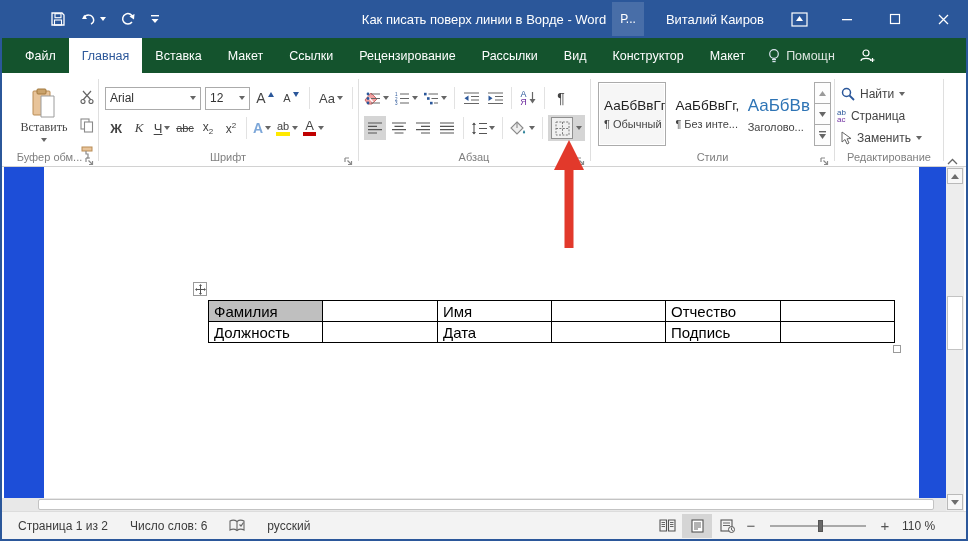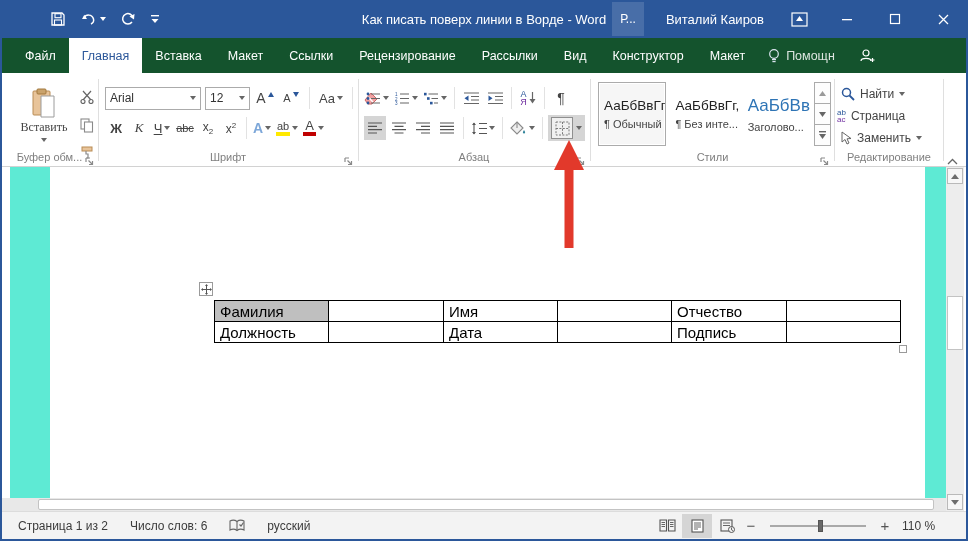--- a/index.html
+++ b/index.html
@@ -77,21 +77,21 @@
   .gal-scroll { position:absolute; left:221px; top:9px; width:17px; height:64px; display:flex; flex-direction:column; }
   .gal-btn { flex:1; border:1px solid #ababab; background:#fdfdfd; display:flex; align-items:center; justify-content:center; margin-top:-1px; }
   .gal-btn:first-child { margin-top:0; }
 
   
   .ed-row { display:flex; align-items:center; gap:5px; height:20px; font-size:12px; color:#444; white-space:nowrap; }
   .repl-ic { font-size:8px; line-height:7px; }
   .repl-ic .t { color:#2b579a; } .repl-ic .b { color:#7030a0; }
 
   
-  .docarea { left:10px; top:167px; width:944px; height:331px; background:#5eead4; overflow:hidden; }
+  .docarea { left:4px; top:167px; width:944px; height:331px; background:#1d4ed8; overflow:hidden; }
   .page { position:absolute; left:40px; top:0; width:875px; height:331px; background:#fff; }
   .doctable { position:absolute; left:164px; top:133px; border-collapse:collapse; table-layout:fixed; }
   .doctable td { border:1px solid #000; height:21px; font-size:15px; color:#000; padding:0 0 0 5px; vertical-align:middle; white-space:nowrap; overflow:hidden; }
   .doctable td.sel { background:#bfbfbf; }
   .move-handle { position:absolute; left:149px; top:115px; width:14px; height:14px; background:#fff; border:1px solid #9a9a9a; display:flex; align-items:center; justify-content:center; }
   .resize-handle { position:absolute; left:849px; top:178px; width:8px; height:8px; background:#fff; border:1px solid #9a9a9a; }
 
   
   .vscroll { left:946px; top:167px; width:18px; height:344px; background:#ededed; z-index:20; }
   .vs-btn { position:absolute; left:1px; width:16px; height:16px; background:#f7f7f7; border:1px solid #b9b9b9; display:flex; align-items:center; justify-content:center; }

